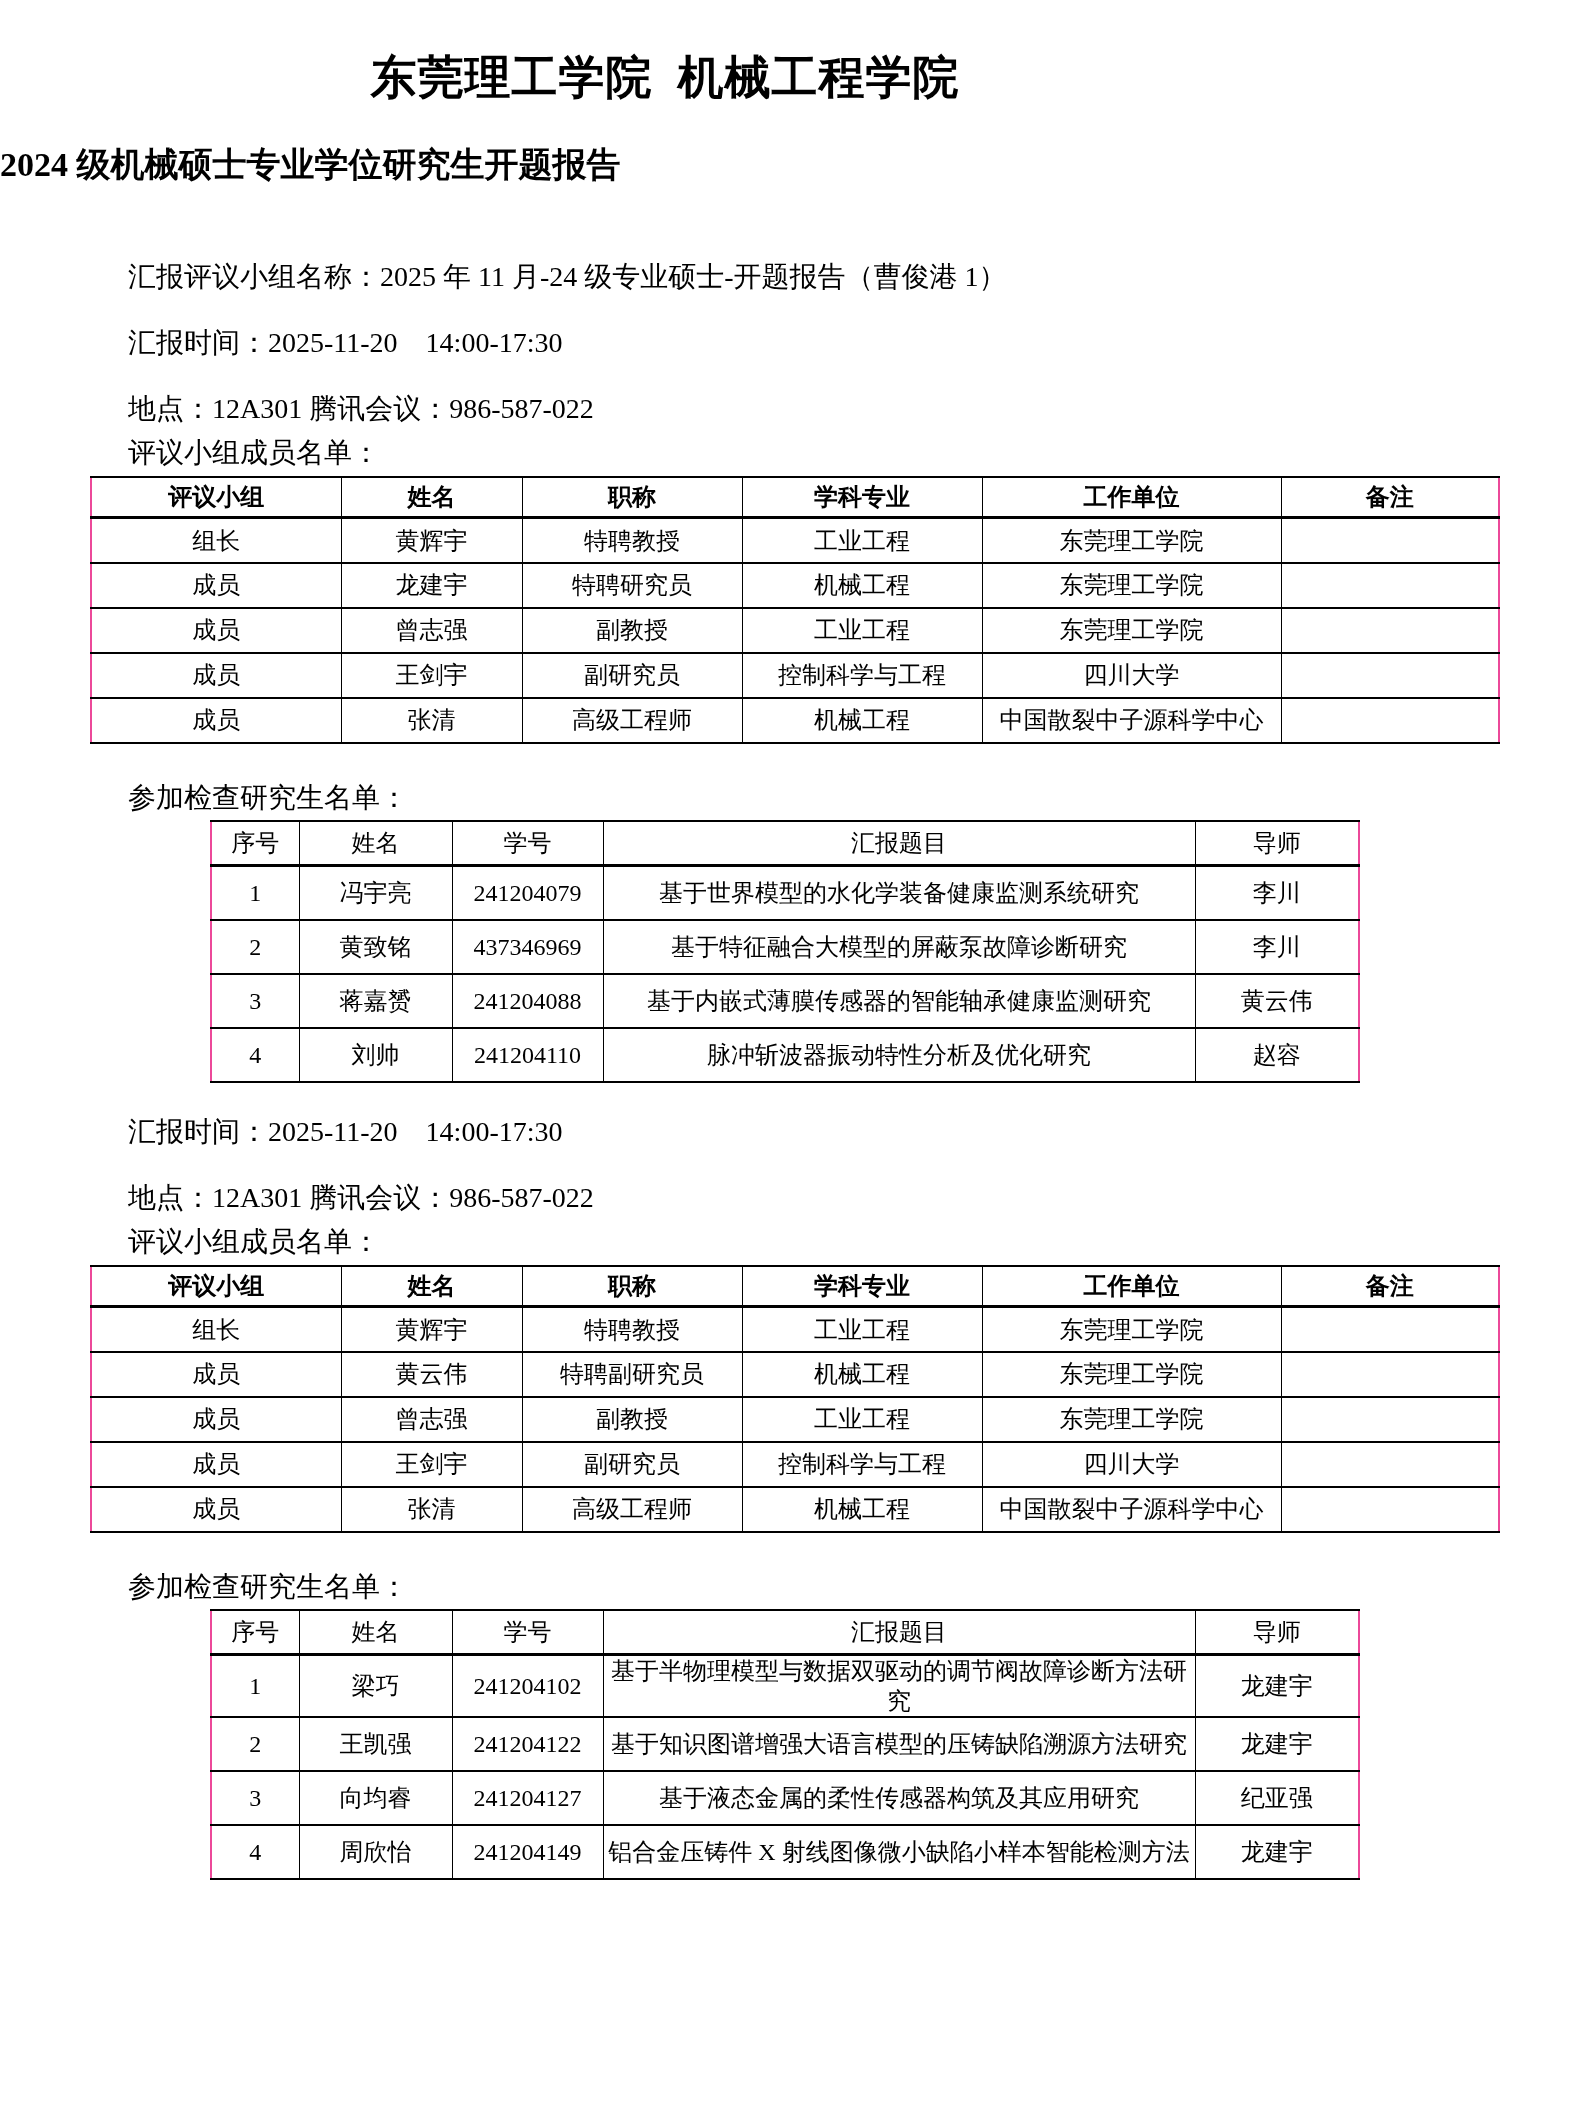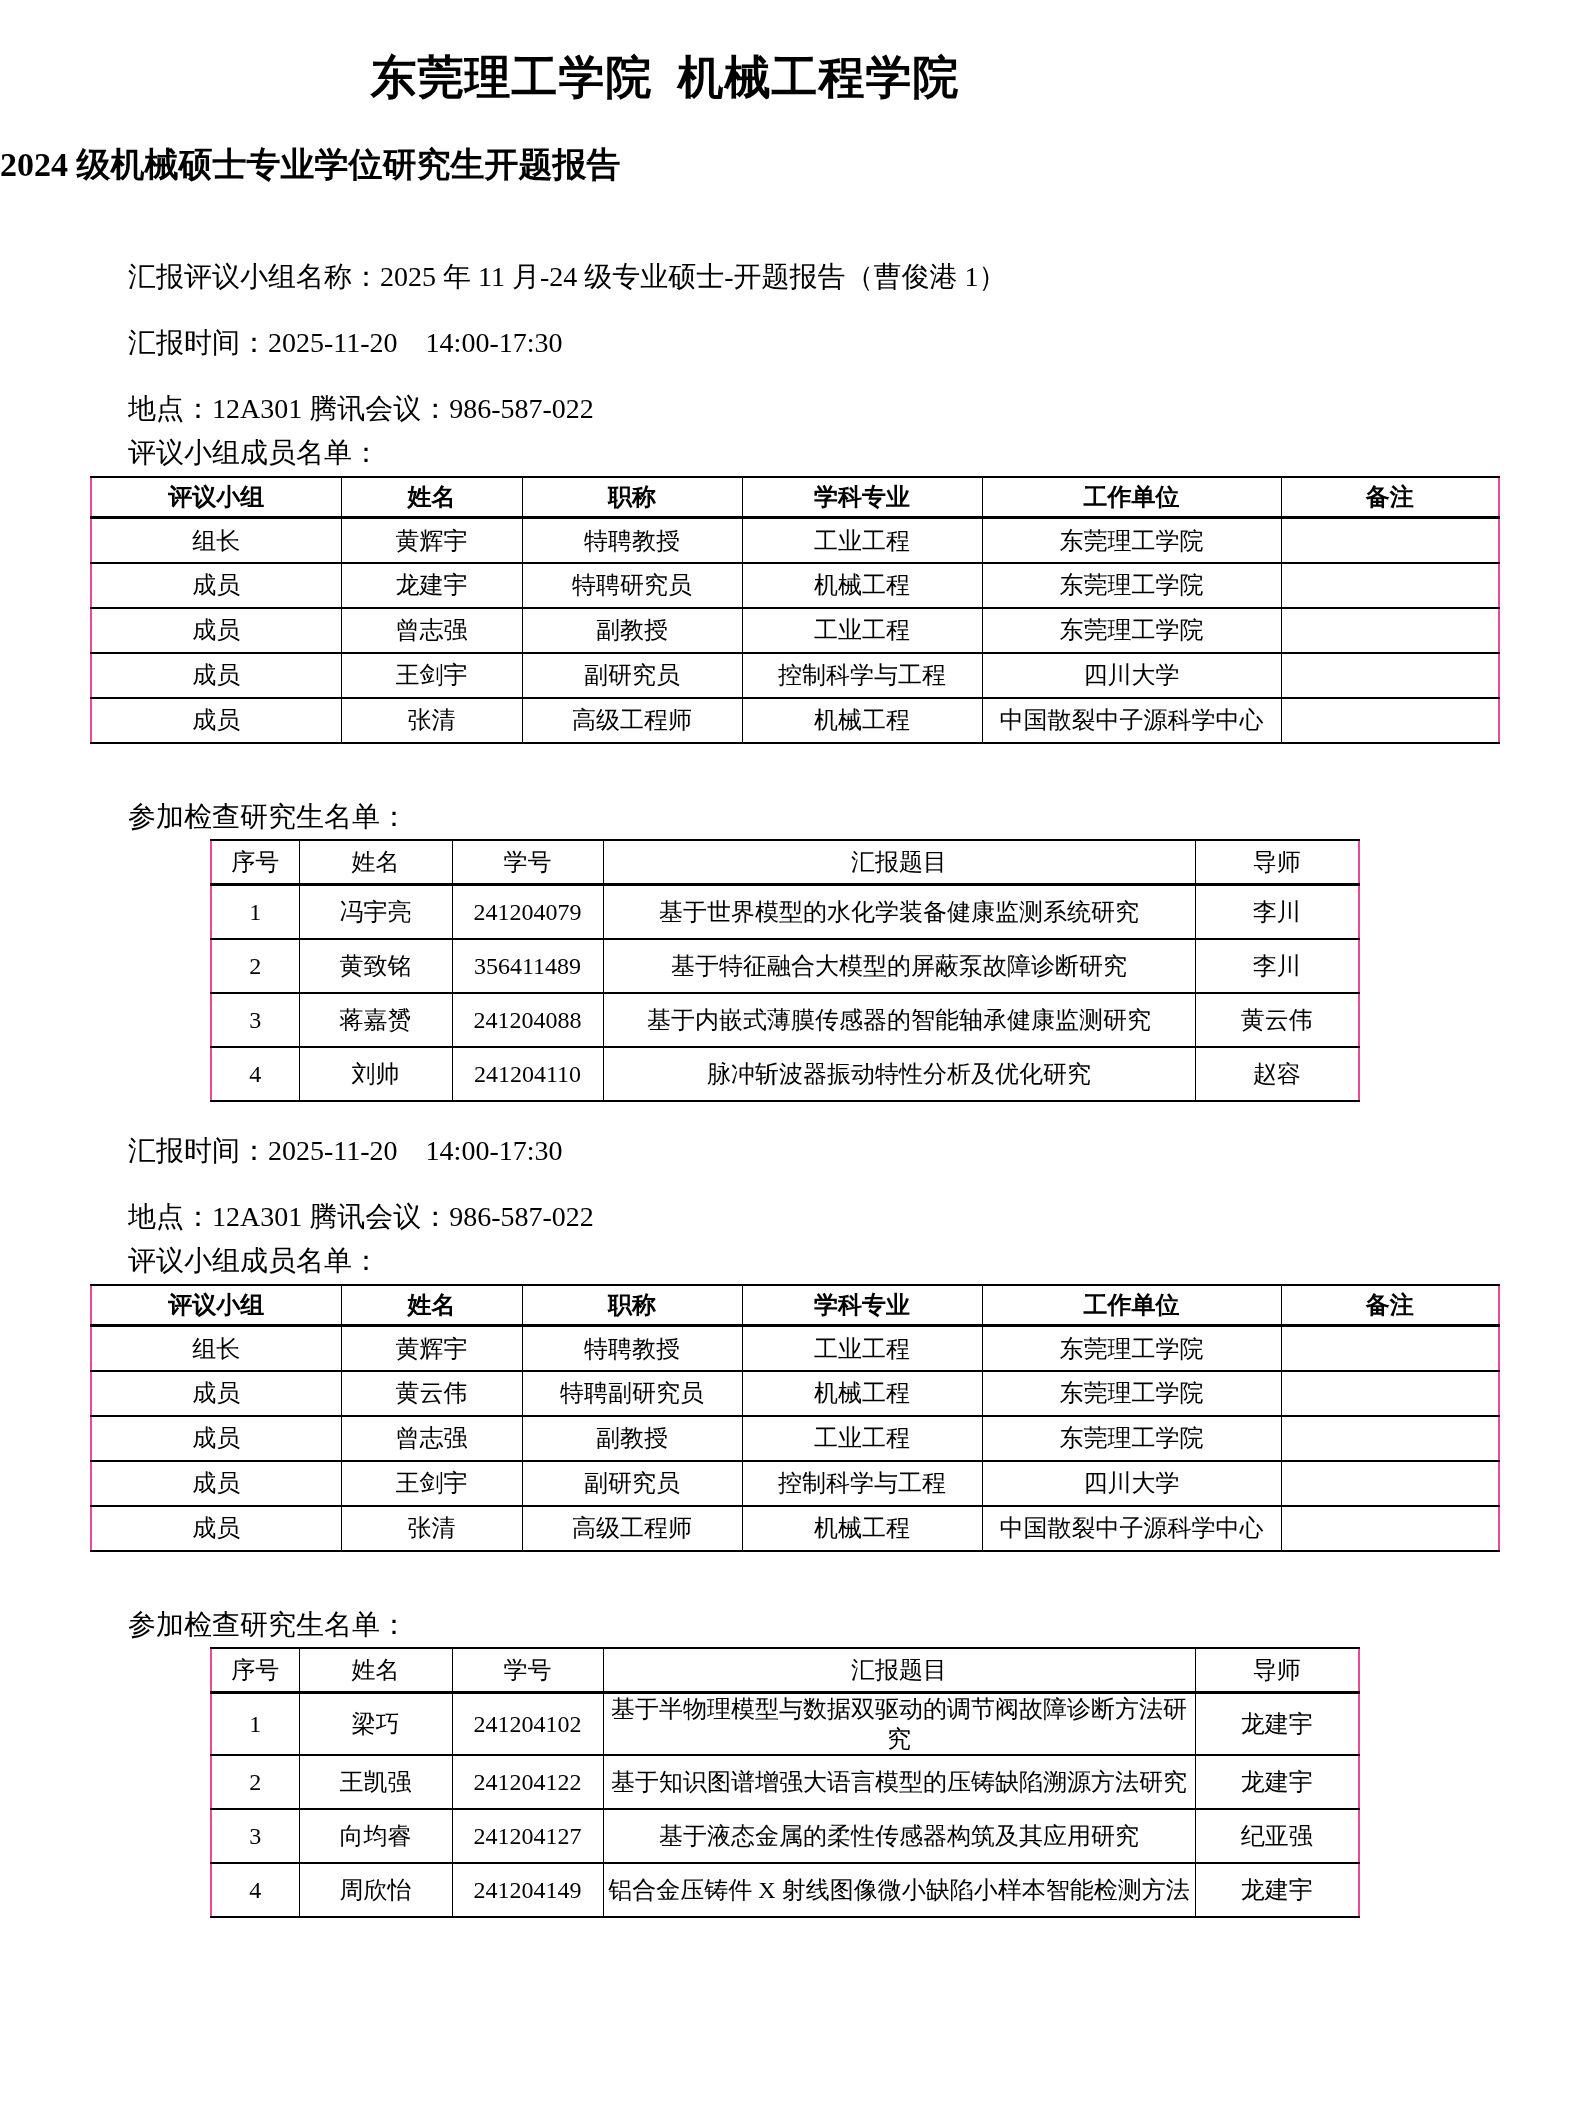--- a/index.html
+++ b/index.html
@@ -56,21 +56,21 @@
   p.info.first {
     margin-top: 74px;
   }
   p.list-label {
     margin: 10px 0 0 128px;
     font-size: 28px;
     line-height: 34px;
     white-space: pre-wrap;
   }
   p.list-label.students-label {
-    margin-top: 56px;
+    margin-top: 37px;
   }
   table {
     border-collapse: collapse;
     table-layout: fixed;
     border: 2px solid #ec4899;
   }
   table.members {
     margin: 6px 0 0 90px;
     width: 1408px;
   }
@@ -202,21 +202,21 @@
           <tr>
             <td>1</td>
             <td>冯宇亮</td>
             <td>241204079</td>
             <td>基于世界模型的水化学装备健康监测系统研究</td>
             <td>李川</td>
           </tr>
           <tr>
             <td>2</td>
             <td>黄致铭</td>
-            <td>356411489</td>
+            <td>437346969</td>
             <td>基于特征融合大模型的屏蔽泵故障诊断研究</td>
             <td>李川</td>
           </tr>
           <tr>
             <td>3</td>
             <td>蒋嘉赟</td>
             <td>241204088</td>
             <td>基于内嵌式薄膜传感器的智能轴承健康监测研究</td>
             <td>黄云伟</td>
           </tr>

